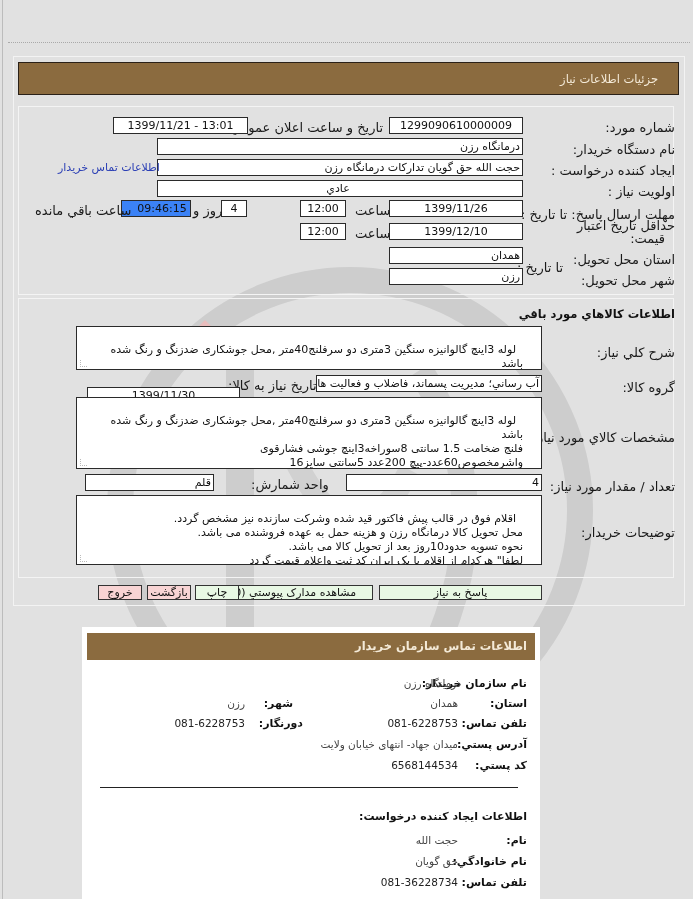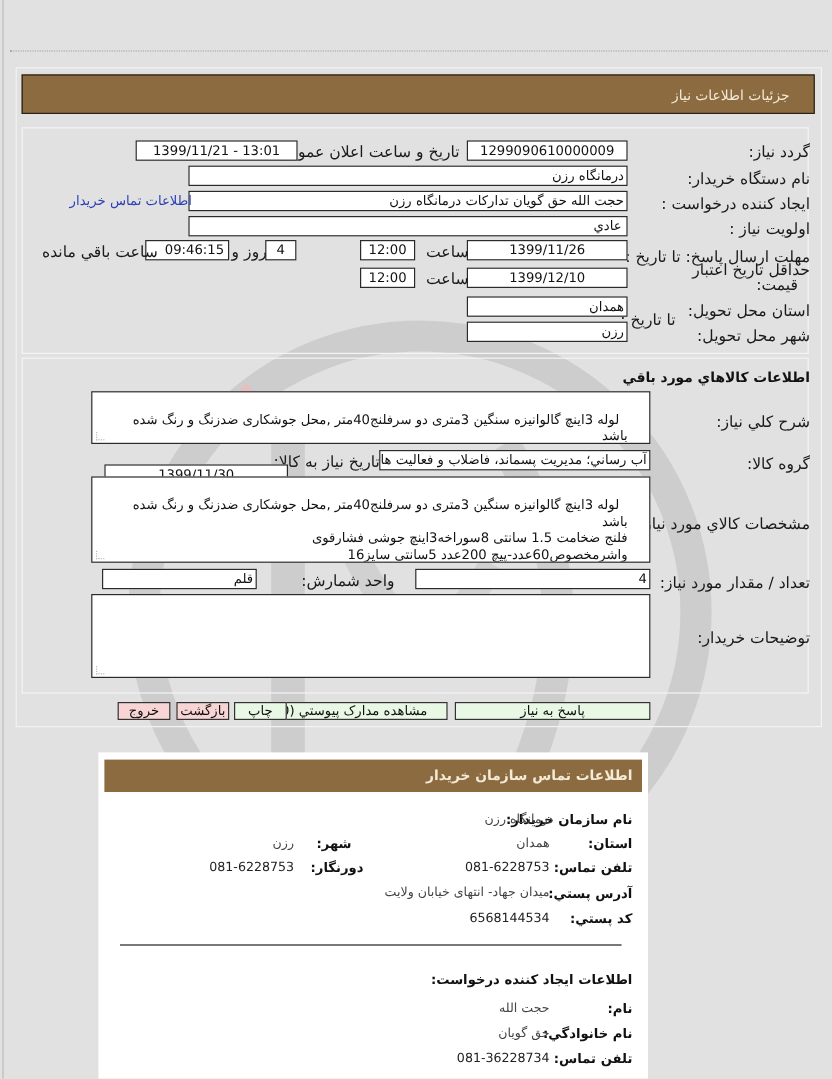--- a/index.html
+++ b/index.html
@@ -15,21 +15,21 @@
   .hdr { left:18px; top:62px; width:659px; height:31px; background:#8b6b3f; border:1px solid #2a2118; }
   .hdr span { position:absolute; right:20px; top:9px; color:#f4ead8; font-size:11.5px; }
   .panel1 { left:18px; top:106px; width:654px; height:187px; border:1px solid #f4f4f4; }
   .panel2 { left:18px; top:298px; width:654px; height:278px; border:1px solid #f4f4f4; }
   .lbl { font-size:13px; color:#1a1a1a; white-space:nowrap; text-align:right; direction:rtl; }
   .box {
     background:#fff; border:1px solid #2a2a2a; box-sizing:border-box;
     font-size:11px; line-height:16px; white-space:nowrap; overflow:hidden; direction:rtl;
   }
   .box.c { text-align:center; direction:ltr; }
-  .box.yellow { background:#ffffff;padding-left:12px; }
+  .box.yellow { background:#3b82f6;padding-left:12px; }
   .ta { white-space:pre-wrap; line-height:14px; padding:2px 18px; }
   .grip { position:absolute; left:3px; bottom:2px; width:6px; height:6px;
           border-left:1px dotted #bbb; border-bottom:1px dotted #bbb; }
   .link { color:#2b3fb5; font-size:11px; white-space:nowrap; cursor:pointer; }
   .sec-title { font-weight:bold; font-size:11.5px; direction:rtl; }
   .btn {
     position:absolute; height:15px; box-sizing:border-box; border:1px solid #333;
     font-size:11px; line-height:13px; text-align:center; cursor:pointer; white-space:nowrap;
   }
   .btn.green { background:#e8f8e4; }
@@ -59,34 +59,34 @@
   <polygon points="95,90 115,70 135,90 115,110" fill="#f0a0a0"></polygon>
 </svg>
 
 <div class="abs outer"></div>
 <div class="abs hdr">
   <span>جزئيات اطلاعات نياز</span>
 </div>
 
 <div class="abs panel1"></div>
 
-<div class="abs lbl" style="right:18px;top:120px;">گردد نياز:</div>
+<div class="abs lbl" style="right:18px;top:120px;">شماره مورد:</div>
 <div class="abs box c" style="left:389px;top:117px;width:134px;height:17px;">1299090610000009</div>
 <div class="abs lbl" style="right:310px;top:120px;">تاريخ و ساعت اعلان عمومي:</div>
 <div class="abs box c" style="left:113px;top:117px;width:135px;height:17px;">1399/11/21 - 13:01</div>
 
 <div class="abs lbl" style="right:18px;top:142px;">نام دستگاه خريدار:</div>
 <div class="abs box" style="left:157px;top:138px;width:366px;height:17px;padding-right:2px;">درمانگاه رزن</div>
 
 <div class="abs lbl" style="right:18px;top:163px;">ايجاد کننده درخواست :</div>
 <div class="abs box" style="left:157px;top:159px;width:366px;height:17px;padding-right:2px;">حجت الله حق گويان تدارکات درمانگاه رزن</div>
 <div class="abs link" style="left:58px;top:161px;">اطلاعات تماس خريدار</div>
 
 <div class="abs lbl" style="right:18px;top:184px;">اولويت نياز :</div>
-<div class="abs box" style="left:157px;top:180px;width:366px;height:17px;padding-right:4px;">عادي</div>
+<div class="abs box" style="left:157px;top:180px;width:366px;height:17px;padding-right:4px;text-align:center;">عادي</div>
 
 <div class="abs lbl" style="right:18px;top:207px;">مهلت ارسال پاسخ: تا تاريخ :</div>
 <div class="abs box c" style="left:389px;top:200px;width:134px;height:17px;">1399/11/26</div>
 <div class="abs lbl" style="left:355px;top:203px;">ساعت</div>
 <div class="abs box c" style="left:300px;top:200px;width:46px;height:17px;">12:00</div>
 <div class="abs box c" style="left:221px;top:200px;width:26px;height:17px;">4</div>
 <div class="abs lbl" style="left:193px;top:203px;">روز و</div>
 <div class="abs box c yellow" style="left:121px;top:200px;width:70px;height:17px;">09:46:15</div>
 <div class="abs lbl" style="left:35px;top:203px;">ساعت باقي مانده</div>
 
@@ -126,20 +126,24 @@
   <span class="grip"></span>
 </div>
 
 <div class="abs lbl" style="right:18px;top:479px;">تعداد / مقدار مورد نياز:</div>
 <div class="abs box" style="left:346px;top:474px;width:196px;height:17px;padding-right:2px;">4</div>
 <div class="abs lbl" style="left:251px;top:477px;">واحد شمارش:</div>
 <div class="abs box" style="left:85px;top:474px;width:129px;height:17px;padding-right:2px;">قلم</div>
 
 <div class="abs lbl" style="right:18px;top:525px;">توضيحات خريدار:</div>
 <div class="abs box ta" style="left:76px;top:495px;width:466px;height:70px;">
+  <span>اقلام فوق در قالب پيش فاکتور قيد شده وشرکت سازنده نيز مشخص گردد.
+محل تحويل کالا درمانگاه رزن و هزينه حمل به عهده فروشنده می باشد.
+نحوه تسويه حدود10روز بعد از تحويل کالا می باشد.
+لطفا" هرکدام از اقلام با يک ايران کد ثبت واعلام قيمت گردد</span>
   <span class="grip"></span>
 </div>
 
 <div class="btn green" style="left:379px;top:585px;width:163px;">پاسخ به نياز</div>
 <div class="btn green" style="left:213px;top:585px;width:160px;">مشاهده مدارک پيوستي (0)</div>
 <div class="btn green" style="left:195px;top:585px;width:44px;left:195px;">چاپ</div>
 <div class="btn pink" style="left:147px;top:585px;width:44px;">بازگشت</div>
 <div class="btn pink" style="left:98px;top:585px;width:44px;">خروج</div>
 
 <div class="abs card"></div>

